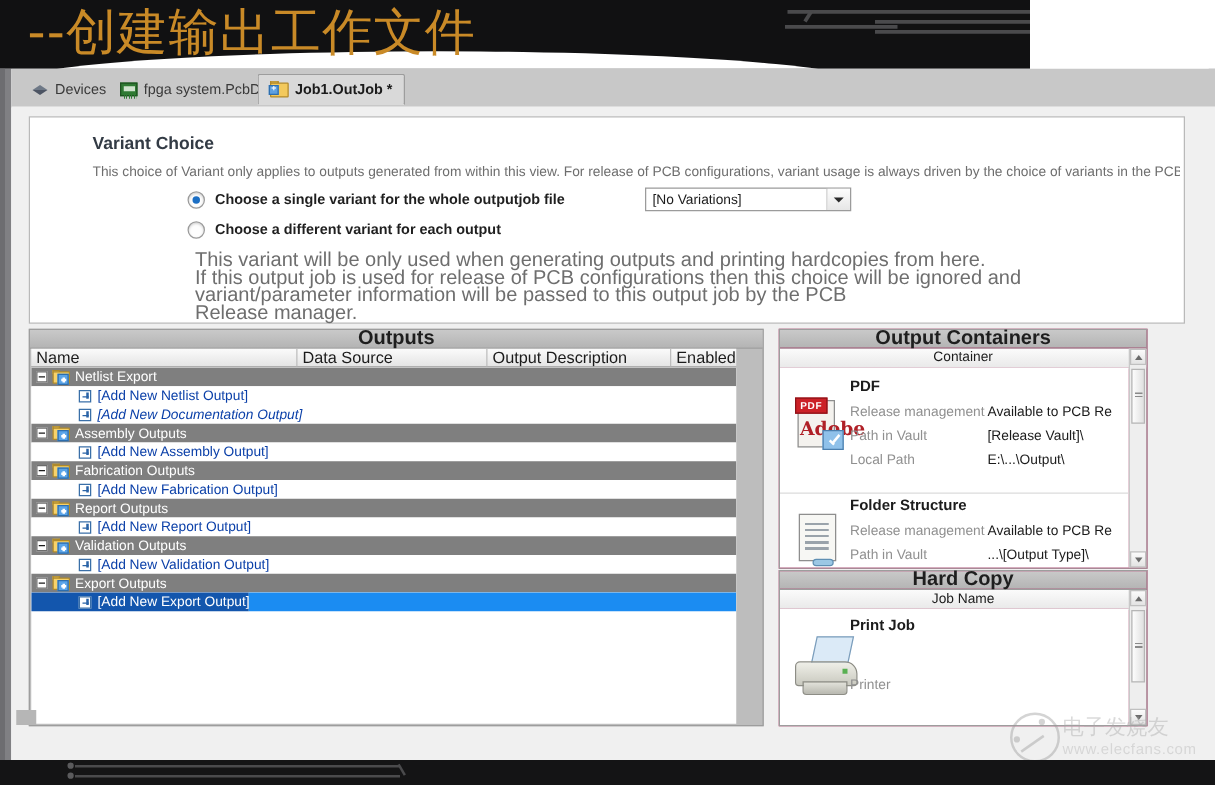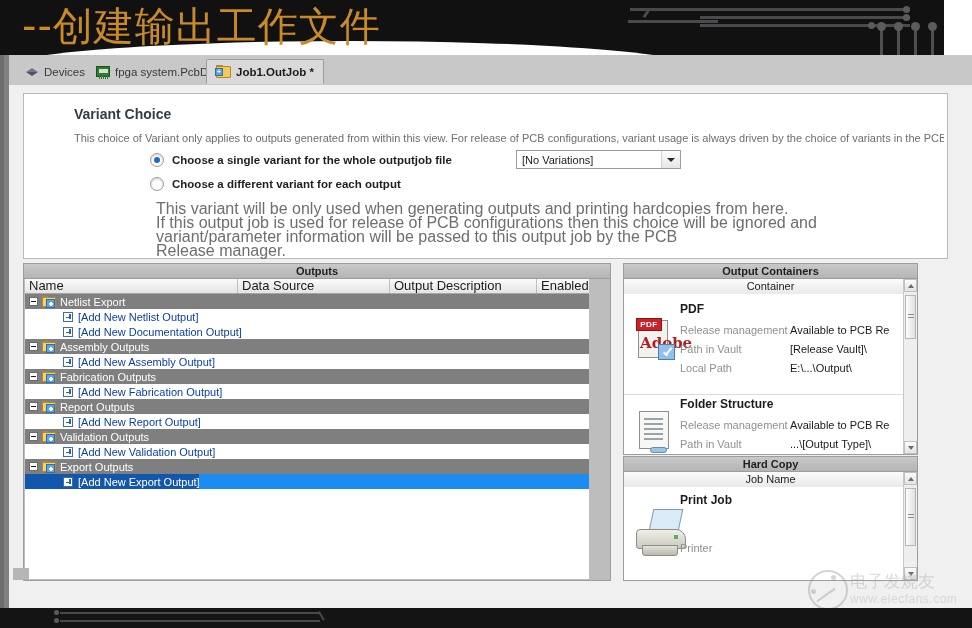--- a/index.html
+++ b/index.html
@@ -6,21 +6,21 @@
     margin: 0; padding: 0;
     width: 972px; height: 628px;
     overflow: hidden;
     background: #ffffff;
     font-family: "Liberation Sans", sans-serif;
   }
   #root { position: relative; width: 972px; height: 628px; }
 
   
   .banner {
-    position: absolute; left: 0; top: 0; width: 944px; height: 55px;
+    position: absolute; left: 0; top: 0; width: 824px; height: 55px;
     background: #111112; overflow: hidden;
   }
   .banner-title {
     position: absolute; left: 22px; top: -2px;
     font-size: 40px; line-height: 56px;
     color: #c98a27;
     font-family: "DejaVu Sans", sans-serif;
     white-space: nowrap;
     letter-spacing: 1px;
   }
@@ -186,21 +186,21 @@
 
   
   .outputs-panel {
     position: absolute; left: 14px; top: 178px; width: 588px; height: 318px;
     background: #bdbdbd;
     border: 1px solid #9d9d9d;
     box-sizing: border-box;
   }
   .panel-caption {
     height: 14px; line-height: 14px; text-align: center;
-    font-size: 11px; font-weight: bold; color: #1e1e1e;
+    font-size: 16px; font-weight: bold; color: #1e1e1e;
     background: linear-gradient(#c9c9c9, #b4b4b4);
     border-bottom: 1px solid #9d9d9d;
   }
   .grid-header {
     position: absolute; left: 1px; top: 15px; width: 564px; height: 15px;
     display: flex;
     background: linear-gradient(#fbfbfb, #e4e4e4);
     border-bottom: 1px solid #a7a7a7;
     box-sizing: border-box;
   }
@@ -540,21 +540,21 @@
               <span class="fbadge"></span>
             </span>
             <span style="margin-left: 4px;">Netlist Export</span>
           </div>
           <div class="trow child" style="position: relative;">
             <span class="addbtn" style="margin-left: 38px; position: relative; z-index: 1;"></span>
             <span style="margin-left: 5px; position: relative; z-index: 1;">[Add New Netlist Output]</span>
           </div>
           <div class="trow child" style="position: relative;">
             <span class="addbtn" style="margin-left: 38px; position: relative; z-index: 1;"></span>
-            <span style="margin-left: 5px; position: relative; z-index: 1;">[Add New Documentation Output]</span>
+            <span style="margin-left: 5px; position: relative; z-index: 1; font-style: italic;">[Add New Documentation Output]</span>
           </div>
           <div class="trow group" style="position: relative;">
             <span class="expander" style="margin-left: 4px;"></span>
             <span class="folder-ico" style="margin-left: 4px;">
               <span class="ft"></span>
               <span class="fb"></span>
               <span class="fbadge"></span>
             </span>
             <span style="margin-left: 4px;">Assembly Outputs</span>
           </div>

